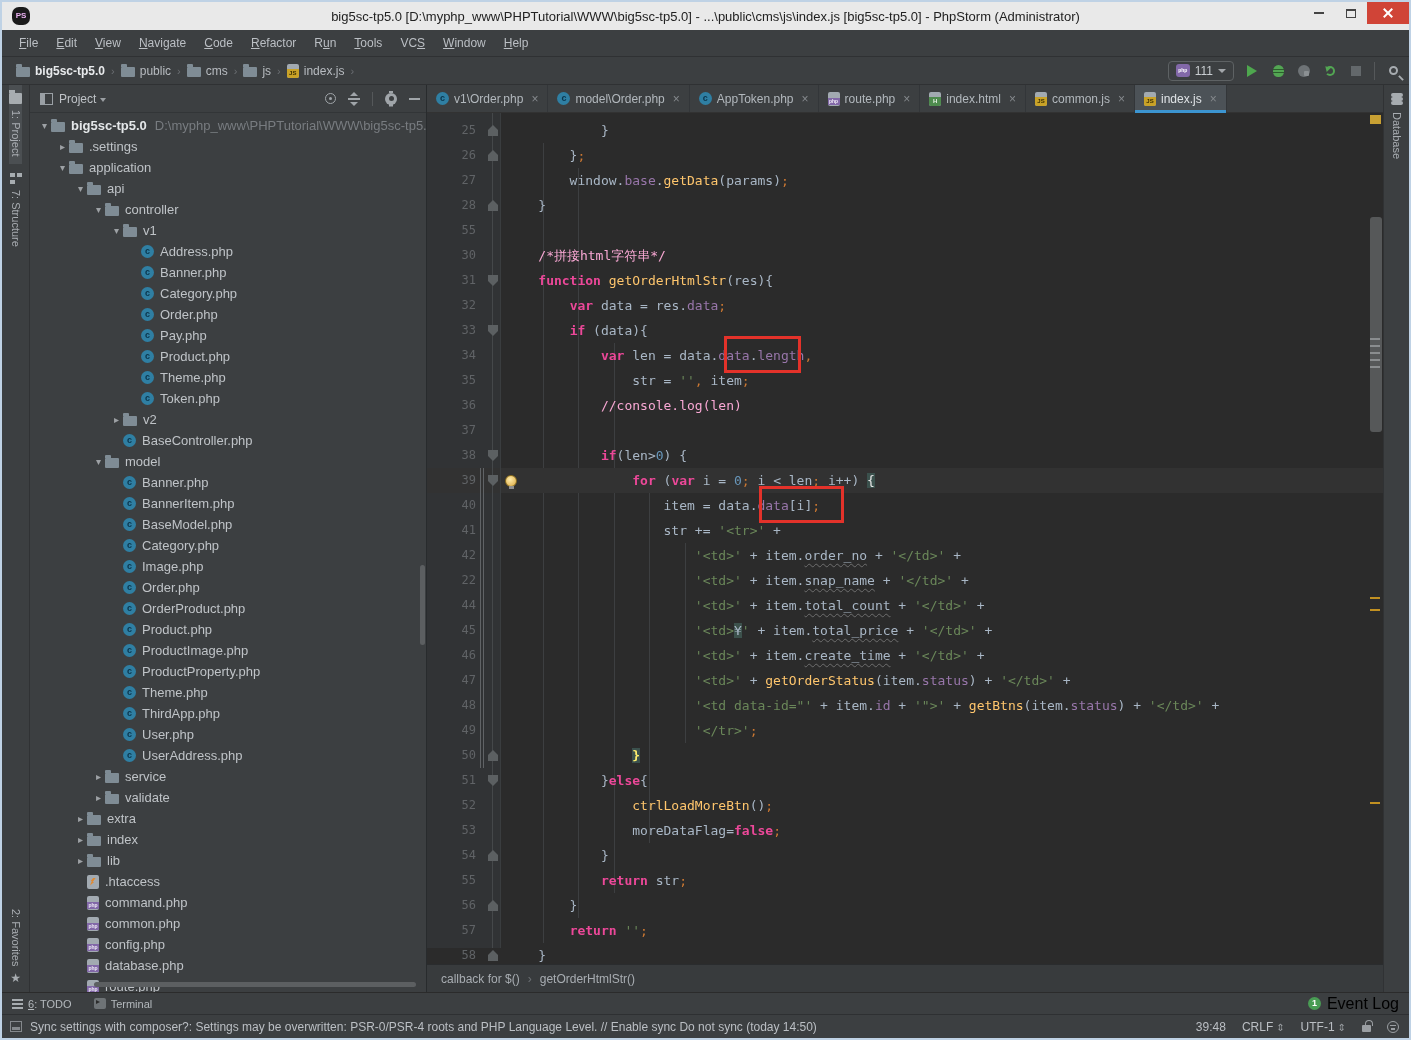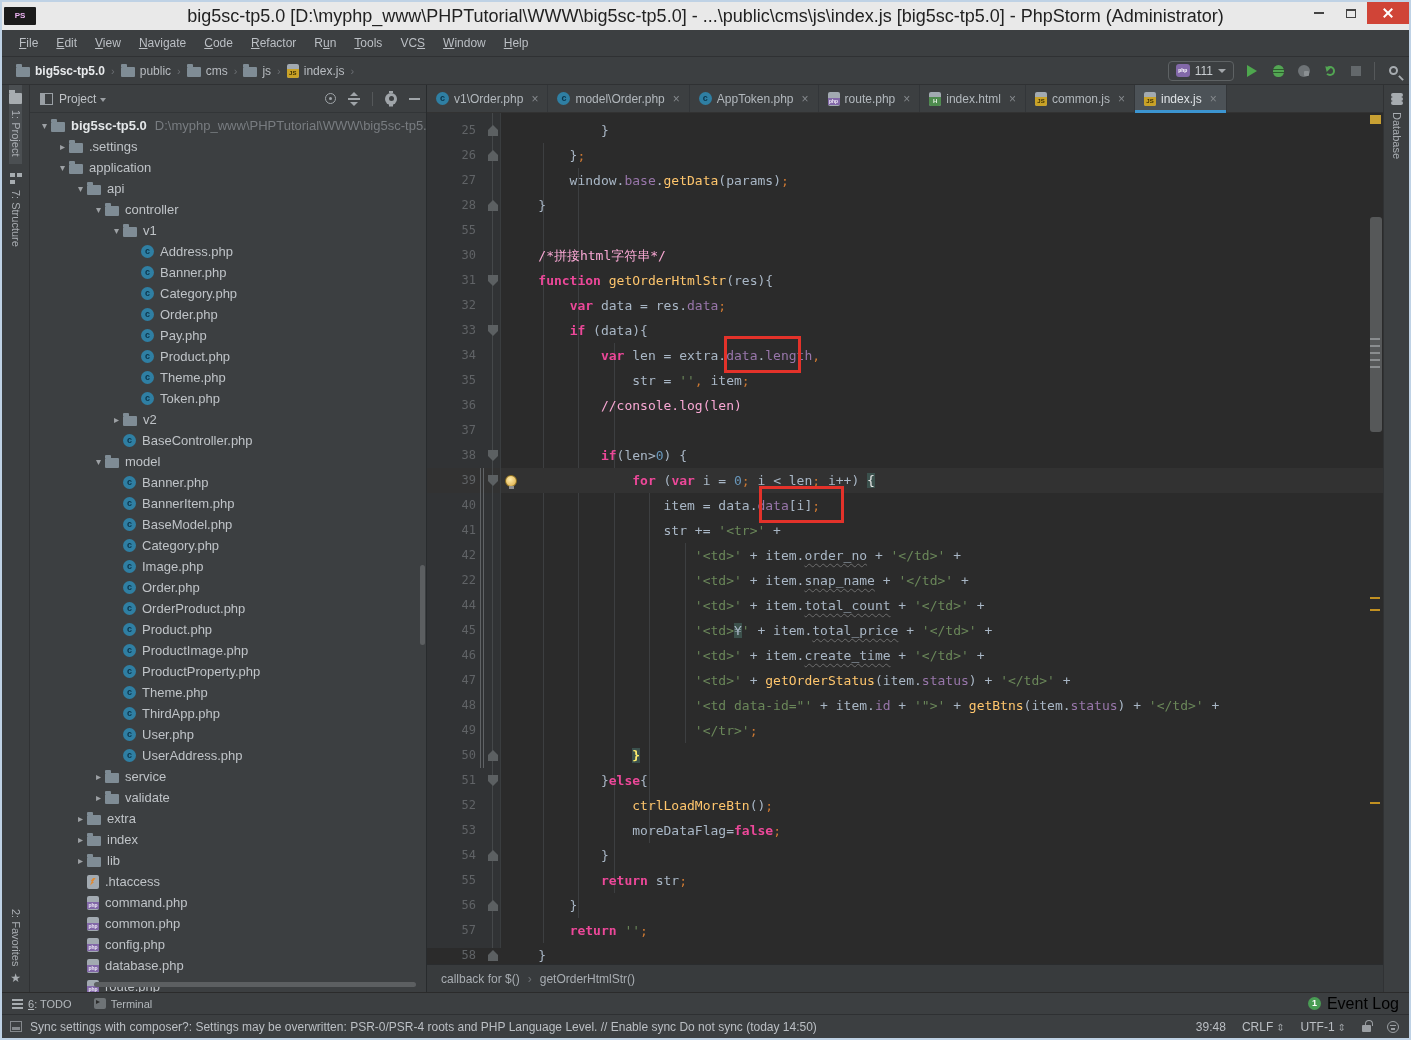--- a/index.html
+++ b/index.html
@@ -2,22 +2,22 @@
 <html><head>
 <meta charset="utf-8">
 <style>
   * { margin:0; padding:0; box-sizing:border-box; }
   html,body { background:#555; }
   body { font-family:"Liberation Sans", sans-serif; }
   #window { width:1411px; height:1040px; border:2px solid #BFD2E5; background:#3C3F41; position:relative; overflow:hidden; display:flex; flex-direction:column; }
 
   
   .titlebar { height:28px; background:#E9E9E9; display:flex; align-items:center; position:relative; flex:none; }
-  .app-logo { width:32px; height:18px; margin-left:2px; border-radius:1px; background:#1B1B1B; color:#EDB3F3; font:bold 8px/18px "Liberation Sans",sans-serif; text-align:center; letter-spacing:0; flex:none; }
-  .title-text { position:absolute; left:0; right:0; text-align:center; font-size:18px; color:#222; white-space:nowrap; }
+  .app-logo { width:18px; height:18px; margin-left:10px; border-radius:7px; background:#1B1B1B; color:#EDB3F3; font:bold 8px/18px "Liberation Sans",sans-serif; text-align:center; letter-spacing:0; flex:none; }
+  .title-text { position:absolute; left:0; right:0; text-align:center; font-size:13px; color:#222; white-space:nowrap; }
   .win-btns { margin-left:auto; display:flex; align-items:flex-start; height:100%; z-index:2; }
   .wbtn { width:32px; height:22px; display:flex; align-items:center; justify-content:center; }
   .wbtn .minbar { width:10px; height:2px; background:#444; }
   .wbtn .maxbox { width:10px; height:9px; border:1px solid #444; border-top-width:2px; }
   .wbtn-close { width:42px; background:#D04437; position:relative; }
   .wbtn-close::before,.wbtn-close::after { content:''; position:absolute; left:50%; top:50%; width:12px; height:2px; background:#fff; }
   .wbtn-close::before{ transform:translate(-50%,-50%) rotate(45deg);} .wbtn-close::after{ transform:translate(-50%,-50%) rotate(-45deg);}
 
   
   .menubar { height:27px; background:#3C3F41; display:flex; align-items:center; padding-left:8px; border-bottom:1px solid #2F3133; flex:none; }
@@ -636,21 +636,21 @@
             <div class="code-line">
               <div class="ln-in"><span class="t-d">    </span><span class="t-k">function</span><span class="t-d"> </span><span class="t-f">getOrderHtmlStr</span><span class="t-d">(res){</span></div>
             </div>
             <div class="code-line">
               <div class="ln-in"><span class="t-d">        </span><span class="t-k">var</span><span class="t-d"> data = res.</span><span class="t-p">data</span><span class="t-o">;</span></div>
             </div>
             <div class="code-line">
               <div class="ln-in"><span class="t-d">        </span><span class="t-k">if</span><span class="t-d"> (data){</span></div>
             </div>
             <div class="code-line">
-              <div class="ln-in"><span class="t-d">            </span><span class="t-k">var</span><span class="t-d"> len = extra.</span><span class="t-p">data</span><span class="t-d">.</span><span class="t-p">length</span><span class="t-o">,</span></div>
+              <div class="ln-in"><span class="t-d">            </span><span class="t-k">var</span><span class="t-d"> len = data.</span><span class="t-p">data</span><span class="t-d">.</span><span class="t-p">length</span><span class="t-o">,</span></div>
               <div class="redbox" style="left: calc(24.4ch + 6px); width: 8.6ch;"></div>
             </div>
             <div class="code-line">
               <div class="ln-in"><span class="t-d">                str = </span><span class="t-s">''</span><span class="t-o">,</span><span class="t-d"> item</span><span class="t-o">;</span></div>
             </div>
             <div class="code-line">
               <div class="ln-in"><span class="t-c">            //console.log(len)</span></div>
             </div>
             <div class="code-line">
               <div class="ln-in"></div>

